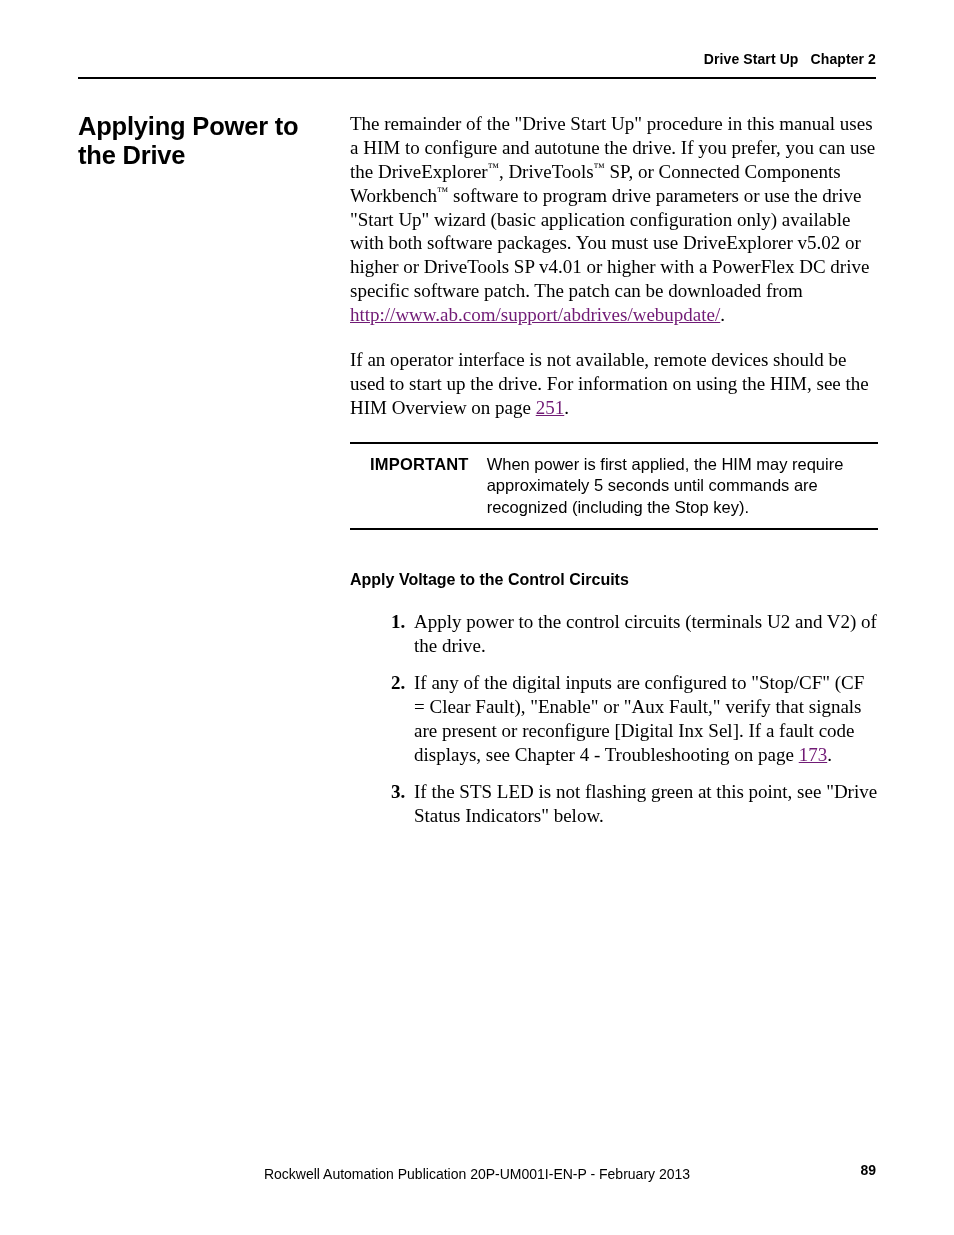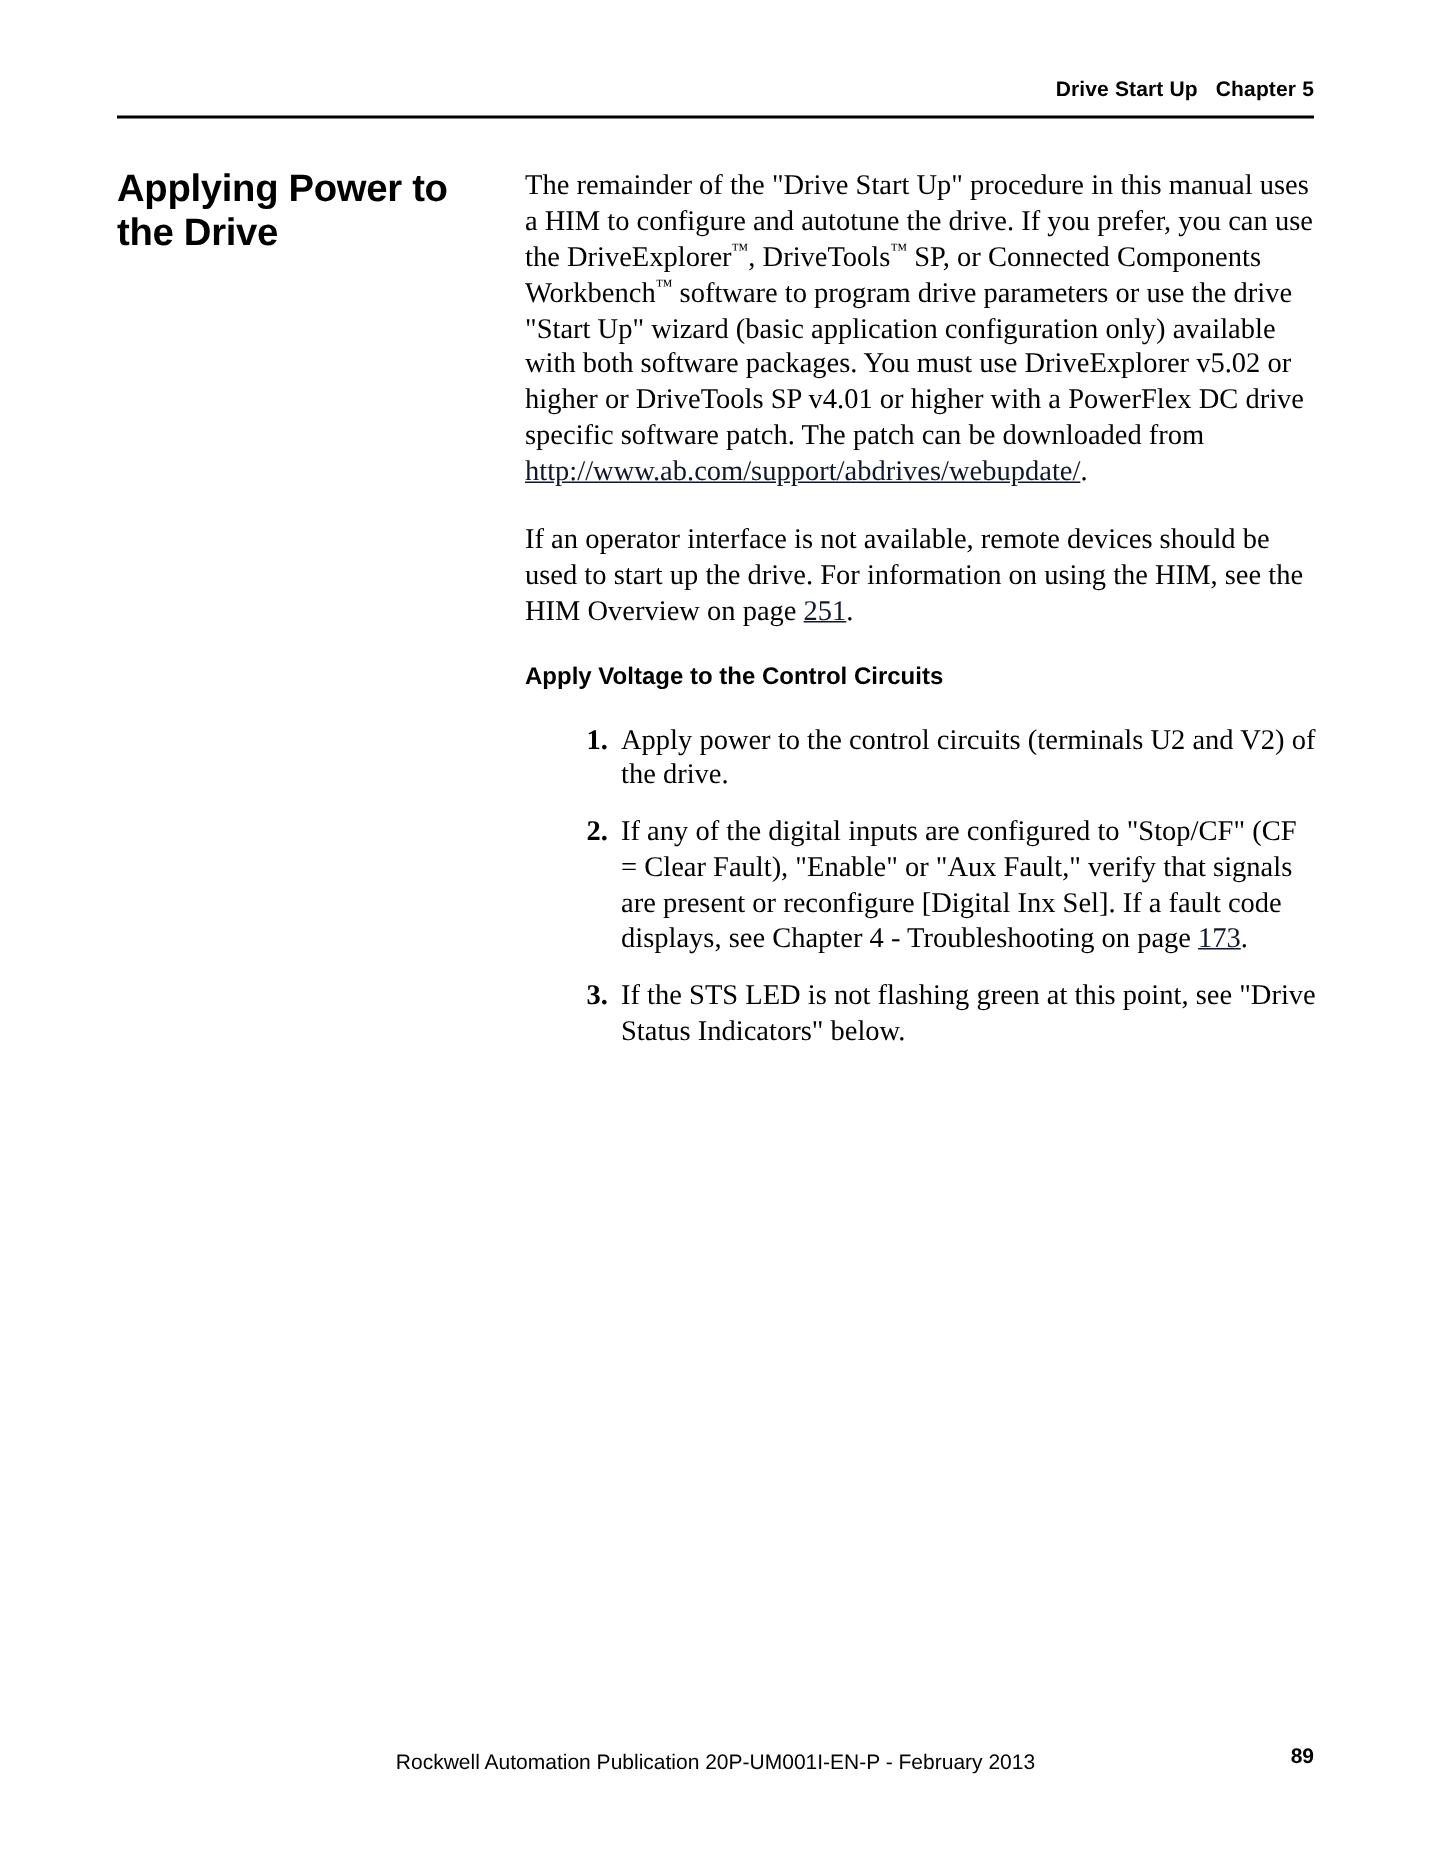--- a/index.html
+++ b/index.html
@@ -48,21 +48,21 @@
   }
   .bodycol {
     position: absolute;
     left: 350px;
     top: 112px;
     width: 528px;
     font-size: 19px;
     line-height: 1.25;
   }
   .bodycol p { margin: 0 0 22px 0; }
-  a.link { color: #0f172a; }
+  a.link { color: #701a75; }
   sup { font-size: 0.6em; vertical-align: super; }
 
   .important-box {
     border-top: 2px solid #000;
     border-bottom: 2px solid #000;
     padding: 10px 0 10px 0;
     display: flex;
     margin: 8px 0 40px 0;
   }
   .important-box .imp-label {
@@ -103,37 +103,41 @@
   }
   .footer .pub { display: block; text-align: center; }
   .footer .pageno { position: absolute; right: 0; bottom: 4px; font-weight: 700; }
 </style>
 </head>
 <body>
 
 <div class="page">
 
   <div class="running-head sans">
-    <span class="rh-text">Drive Start Up</span><span class="rh-chap">Chapter 5</span>
+    <span class="rh-text">Drive Start Up</span><span class="rh-chap">Chapter 2</span>
   </div>
 
   <div class="rule-top"></div>
 
   <div class="section-title sans">Applying Power to the Drive</div>
 
   <div class="bodycol">
 
     <p>
       <span>The remainder of the "Drive Start Up" procedure in this manual uses a HIM to configure and autotune the drive. If you prefer, you can use the DriveExplorer</span><sup>™</sup><span>, DriveTools</span><sup>™</sup><span> SP, or Connected Components Workbench</span><sup>™</sup><span> software to program drive parameters or use the drive "Start Up" wizard (basic application configuration only) available with both software packages. You must use DriveExplorer v5.02 or higher or DriveTools SP v4.01 or higher with a PowerFlex DC drive specific software patch. The patch can be downloaded from </span><a class="link" href="#">http://www.ab.com/support/abdrives/webupdate/</a><span>.</span>
     </p>
 
     <p>
       <span>If an operator interface is not available, remote devices should be used to start up the drive. For information on using the HIM, see the HIM Overview on page </span><a class="link" href="#">251</a><span>.</span>
     </p>
 
+    <div class="important-box sans">
+      <div class="imp-label">IMPORTANT</div>
+      <div class="imp-text">When power is first applied, the HIM may require approximately 5 seconds until commands are recognized (including the Stop key).</div>
+    </div>
 
     <div class="subsection-title sans">Apply Voltage to the Control Circuits</div>
 
     <ol class="steps">
       <li>
         <span>Apply power to the control circuits (terminals U2 and V2) of the drive.</span>
       </li>
       <li>
         <span>If any of the digital inputs are configured to "Stop/CF" (CF = Clear Fault), "Enable" or "Aux Fault," verify that signals are present or reconfigure [Digital Inx Sel]. If a fault code displays, see Chapter 4 - Troubleshooting on page </span><a class="link" href="#">173</a><span>.</span>
       </li>

